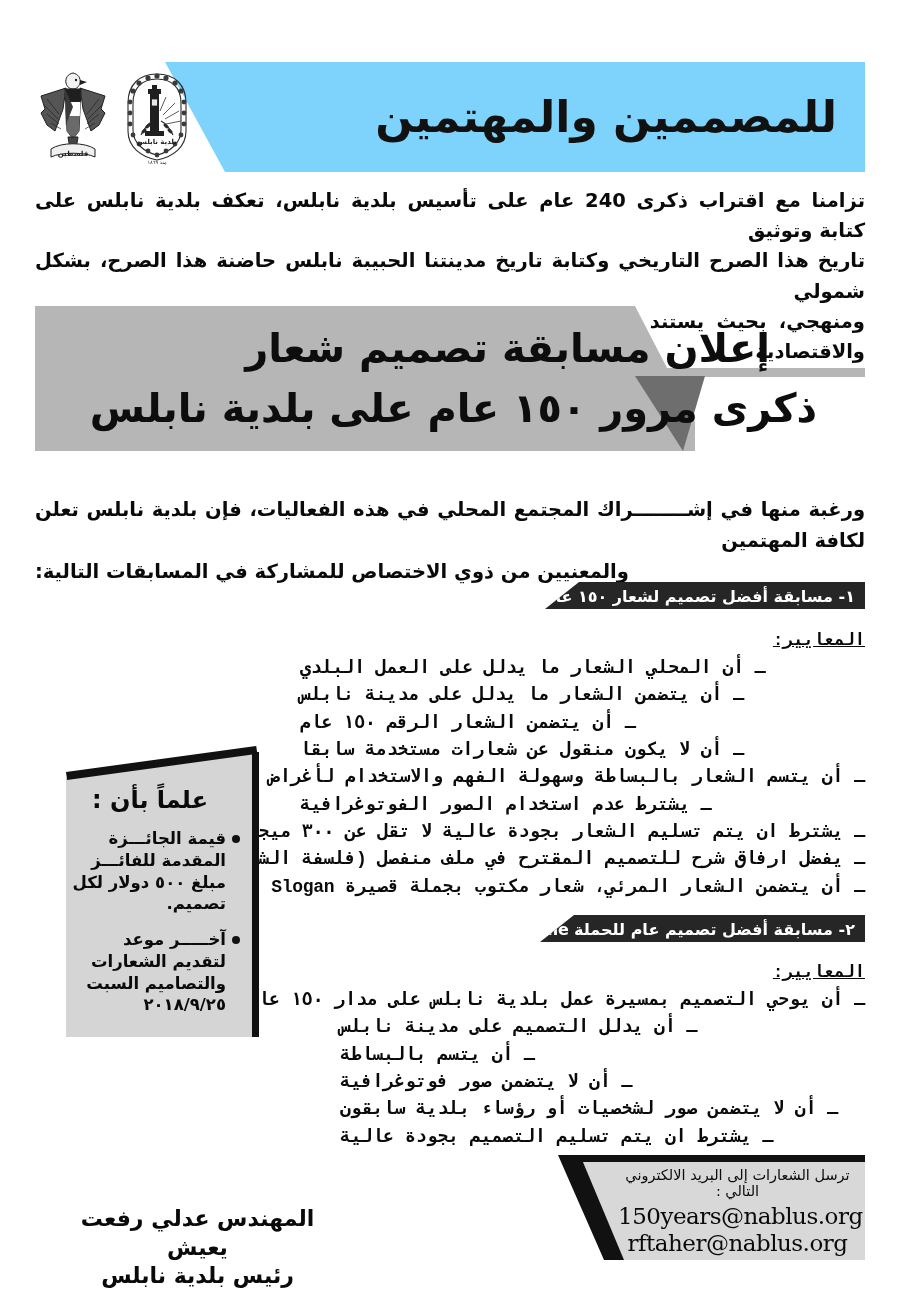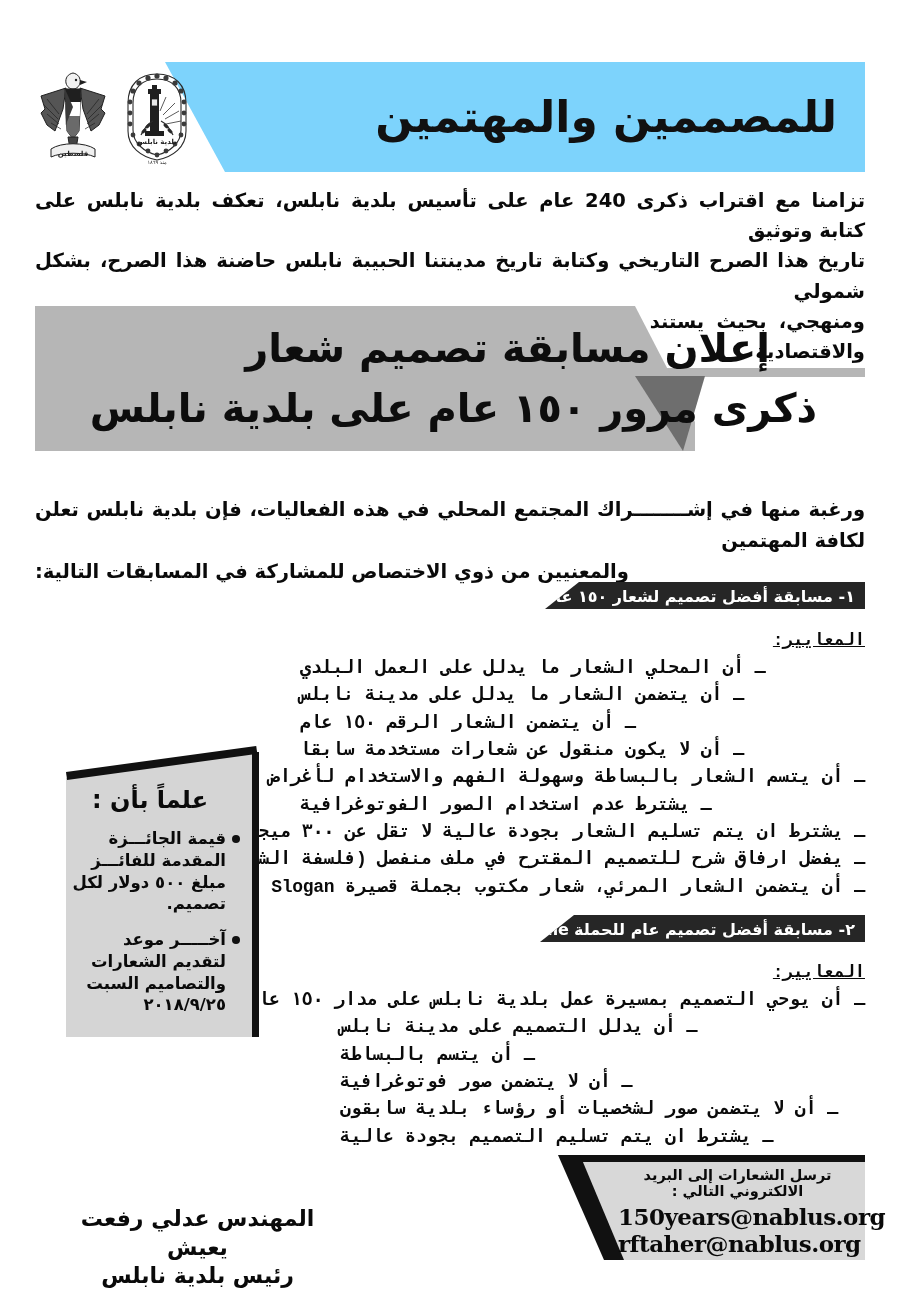--- a/index.html
+++ b/index.html
@@ -161,24 +161,24 @@
     position:absolute;left:38px;top:0;width:297px;height:7px;background:#111;
   }
   .eb-wedge{
     position:absolute;left:28px;top:0;width:66px;height:105px;
     background:#111;
     clip-path:polygon(0 0, 22px 0, 66px 105px, 46px 105px);
   }
   .eb-text{
     position:absolute;left:88px;right:8px;top:12px;direction:rtl;text-align:center;
   }
-  .eb-line1{font-size:14.5px;font-weight:bold;letter-spacing:-0.3px;margin-bottom:4px;}
+  .eb-line1{font-size:14.5px;font-weight:normal;letter-spacing:-0.3px;margin-bottom:4px;}
   .eb-mail{
     direction:ltr;font-family:"DejaVu Serif","Liberation Serif",serif;
-    font-size:23px;font-weight:bold;line-height:1.18;letter-spacing:-0.5px;
+    font-size:23px;font-weight:normal;line-height:1.18;letter-spacing:-0.5px;
   }
 
   
   .signature{
     position:absolute;left:55px;top:1205px;width:285px;
     direction:rtl;text-align:center;
     font-size:22px;font-weight:bold;line-height:1.3;letter-spacing:-0.5px;
   }
 </style>
 </head>

